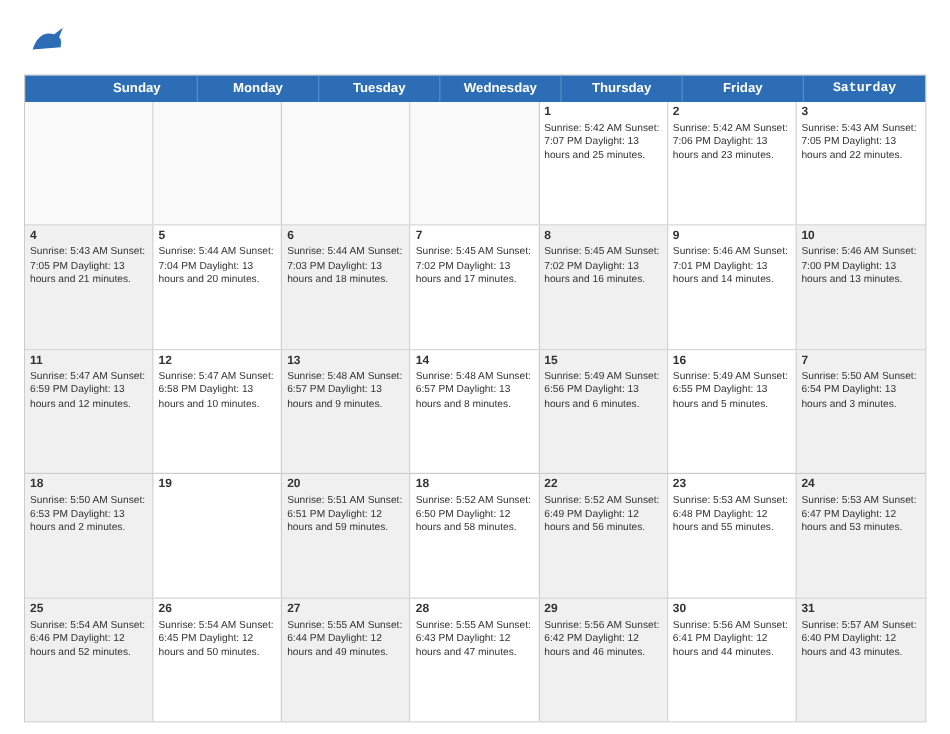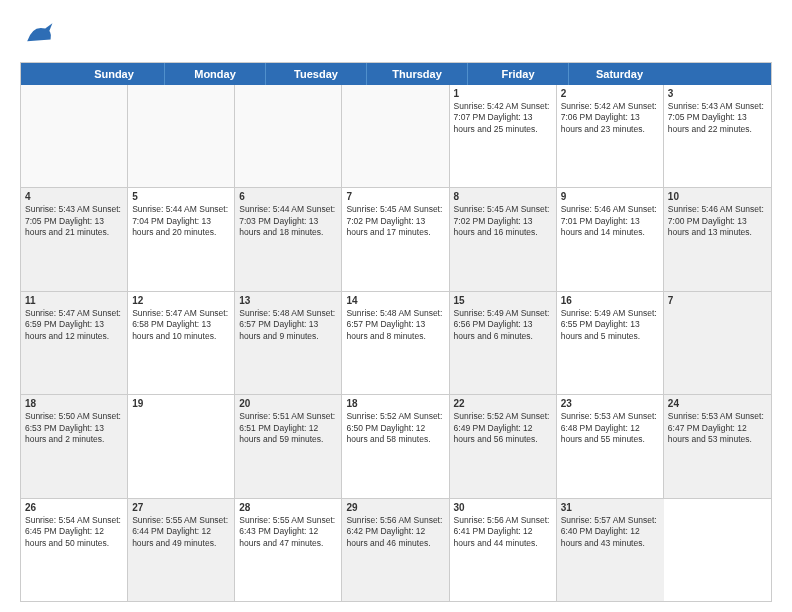--- a/index.html
+++ b/index.html
@@ -66,21 +66,21 @@
       padding-left: 43px;
     }
     .cal-header-cell {
       color: #fff;
       font-size: 11px;
       font-weight: bold;
       text-align: center;
       padding: 5px 2px;
       border-right: 1px solid #5090cc;
     }
-    .cal-header-cell:last-child { border-right: none; }
+    .cal-header-cell:last-child { border-right: none; font-family: Liberation Mono, monospace; }
     .cal-body {
       flex: 1;
       display: flex;
       flex-direction: column;
     }
     .cal-row {
       display: grid;
       grid-template-columns: repeat(7, 1fr);
       flex: 1;
       border-top: 1px solid #ccc;
@@ -129,20 +129,21 @@
       <div class="month-title"></div>
       <div class="location"></div>
     </div>
   </div>
 
   <div class="calendar">
     <div class="cal-header">
     <div class="cal-header-cell">Sunday</div>
         <div class="cal-header-cell">Monday</div>
         <div class="cal-header-cell">Tuesday</div>
+        <div class="cal-header-cell">Wednesday</div>
         <div class="cal-header-cell">Thursday</div>
         <div class="cal-header-cell">Friday</div>
         <div class="cal-header-cell">Saturday</div>
       </div>
     <div class="cal-body">
     <div class="cal-row">
           <div class="cal-cell empty"></div>
           <div class="cal-cell empty"></div>
           <div class="cal-cell empty"></div>
           <div class="cal-cell empty"></div>
@@ -257,20 +258,24 @@
           </div>
           <div class="cal-cell">
             <div class="day-num">16</div>
             <div class="day-info">Sunrise: 5:49 AM
 Sunset: 6:55 PM
 Daylight: 13 hours
 and 5 minutes.</div>
           </div>
           <div class="cal-cell shaded">
             <div class="day-num">7</div>
+            <div class="day-info">Sunrise: 5:50 AM
+Sunset: 6:54 PM
+Daylight: 13 hours
+and 3 minutes.</div>
           </div>
         </div>
         <div class="cal-row">
           <div class="cal-cell shaded">
             <div class="day-num">18</div>
             <div class="day-info">Sunrise: 5:50 AM
 Sunset: 6:53 PM
 Daylight: 13 hours
 and 2 minutes.</div>
           </div>
@@ -307,20 +312,27 @@
           </div>
           <div class="cal-cell shaded">
             <div class="day-num">24</div>
             <div class="day-info">Sunrise: 5:53 AM
 Sunset: 6:47 PM
 Daylight: 12 hours
 and 53 minutes.</div>
           </div>
         </div>
         <div class="cal-row">
+          <div class="cal-cell shaded">
+            <div class="day-num">25</div>
+            <div class="day-info">Sunrise: 5:54 AM
+Sunset: 6:46 PM
+Daylight: 12 hours
+and 52 minutes.</div>
+          </div>
           <div class="cal-cell">
             <div class="day-num">26</div>
             <div class="day-info">Sunrise: 5:54 AM
 Sunset: 6:45 PM
 Daylight: 12 hours
 and 50 minutes.</div>
           </div>
           <div class="cal-cell shaded">
             <div class="day-num">27</div>
             <div class="day-info">Sunrise: 5:55 AM

